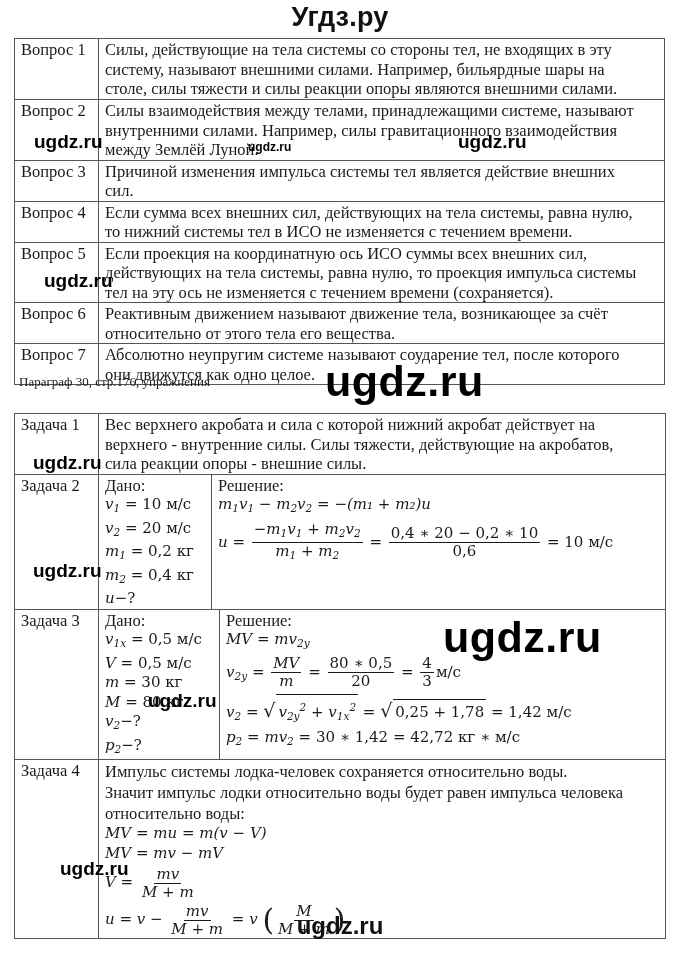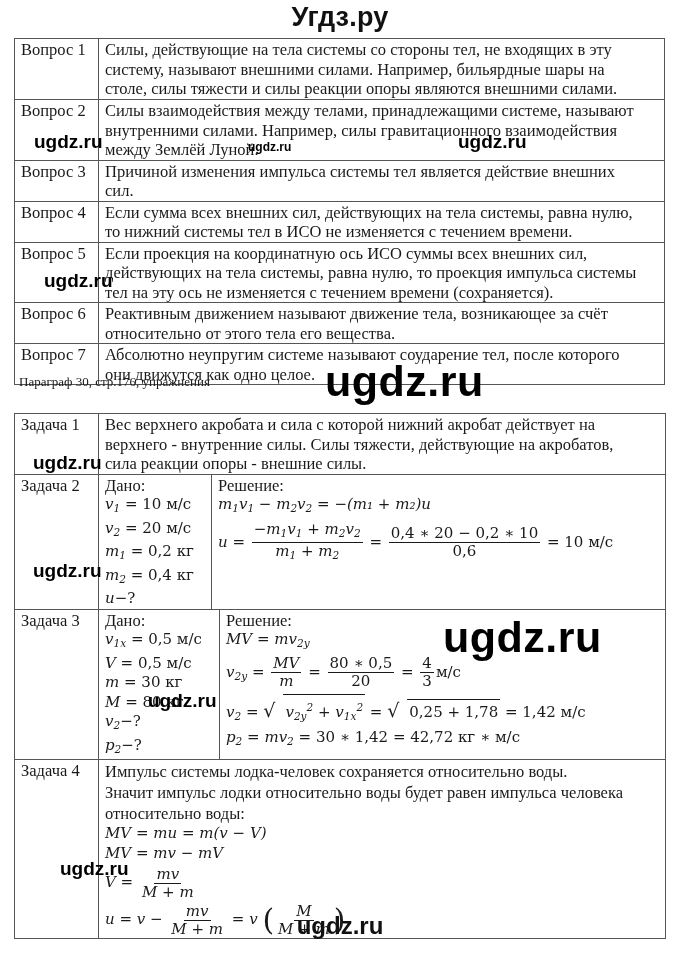--- a/index.html
+++ b/index.html
@@ -11,21 +11,21 @@
   .ttable { top: 413px; width: 652px; }
   td { border: 1.3px solid #555; vertical-align: top; padding: 1px 6px 0 6px; font-size: 16.5px; line-height: 19.5px; }
   td.label { width: 71px; padding-left: 6px; white-space: nowrap; }
   .math { font-family: "DejaVu Serif", serif; font-style: italic; font-size: 15px; line-height: 19.5px; white-space: nowrap; }
   .math .up { font-style: normal; }
   .sub { font-size: 10.5px; vertical-align: -3px; font-style: italic; }
   .sup { font-size: 10.5px; vertical-align: 6px; }
   .frac { display: inline-flex; flex-direction: column; align-items: center; vertical-align: middle; margin: 0 2px; }
   .frac > span { display: block; padding: 0 2px; line-height: 17px; }
   .frac > span.num { border-bottom: 1.2px solid #1a1a1a; }
-  .sqrt { display: inline-block; border-top: 1.2px solid #1a1a1a; padding: 0 2px; margin-left: 8px; }
+  .sqrt { display: inline-block; border-top: 1.2px solid #1a1a1a; padding: 0 2px; margin-left: 1px; }
   .sqrt-sign { font-style: normal; font-size: 19px; }
   .paren { font-style: normal; font-size: 30px; vertical-align: middle; font-weight: 200; }
   .caption { position: absolute; top: 374px; left: 19px; font-size: 13px; }
   .wm { position: absolute; font-family: "Liberation Sans", sans-serif; font-weight: bold; color: #000; white-space: nowrap; }
   .wm-s { font-size: 19px; }
   .wm-xs { font-size: 12px; }
   .wm-l { font-size: 43px; letter-spacing: 0.5px; }
   .ml { display: block; }
 </style>
 </head>

